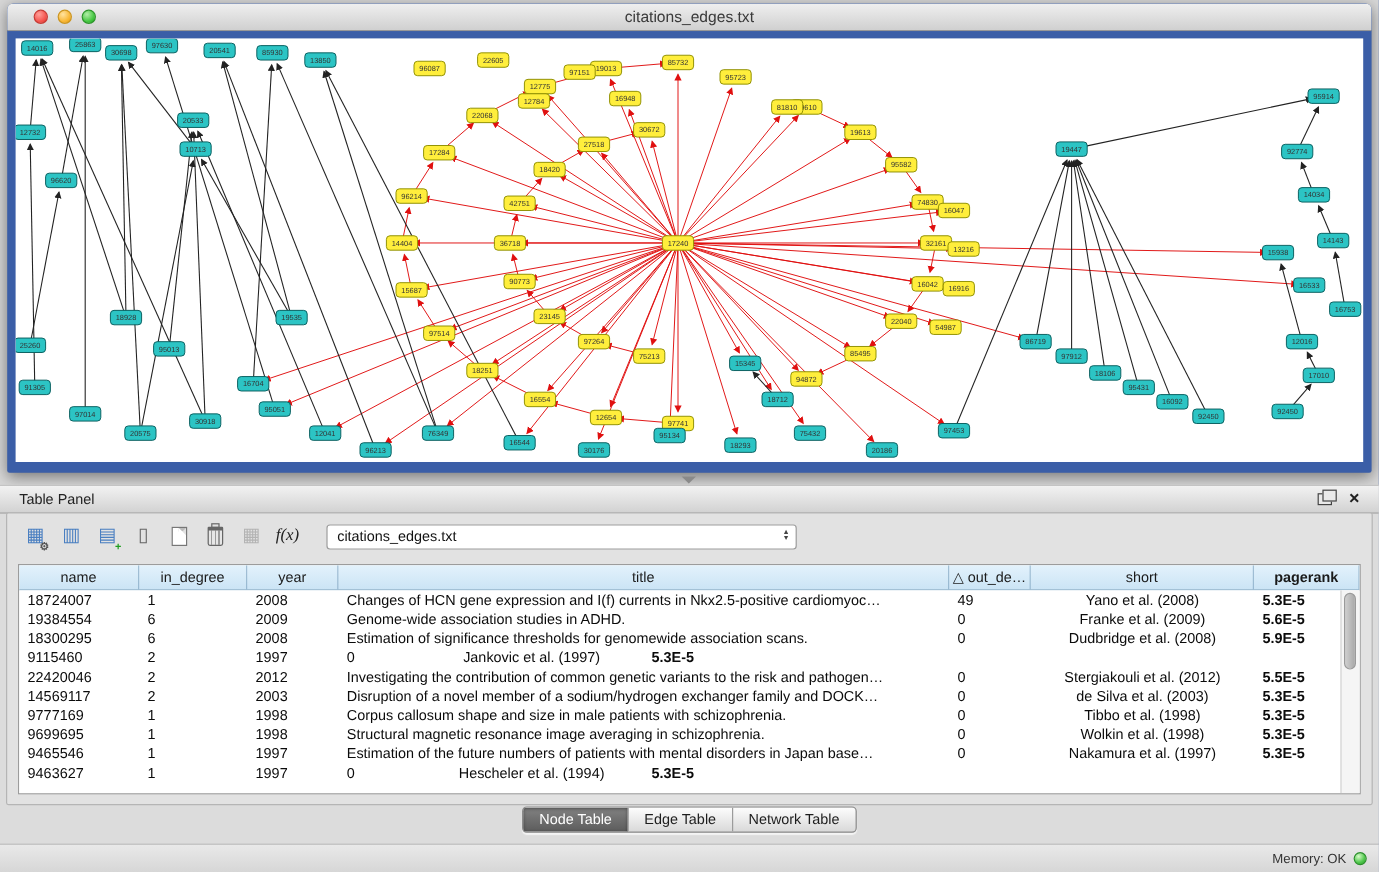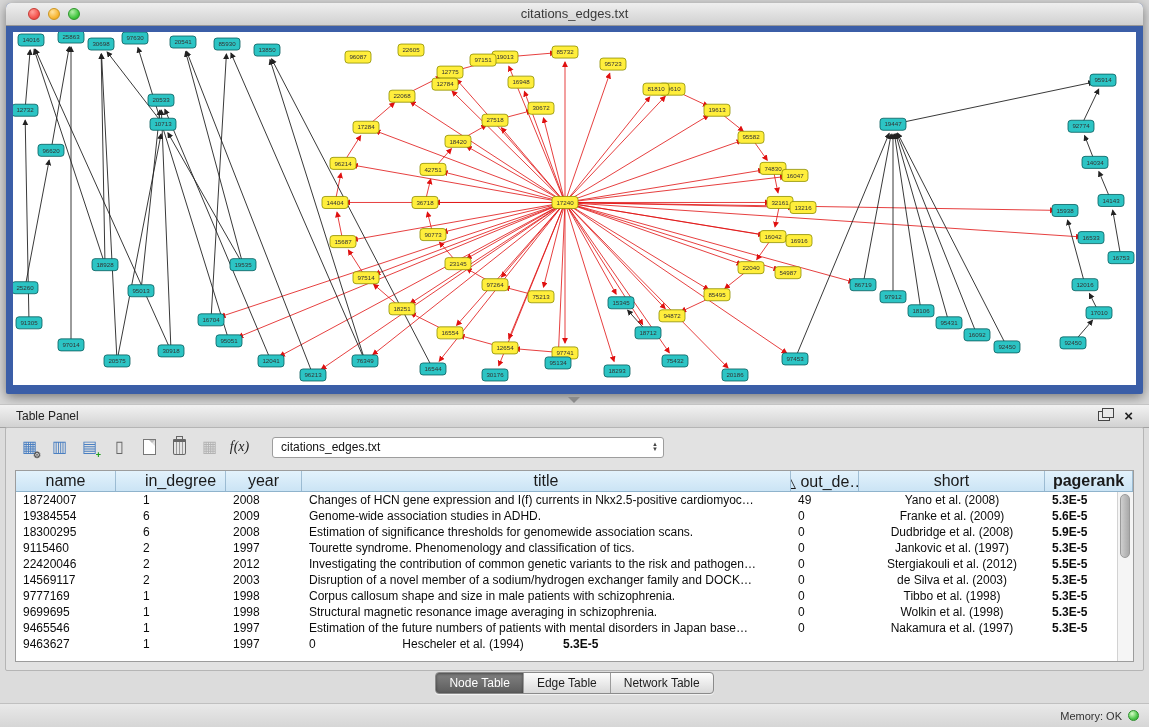--- a/index.html
+++ b/index.html
@@ -71,30 +71,30 @@
   .combo-value{flex:1;white-space:nowrap;overflow:hidden;}
   .combo-arrows{display:flex;flex-direction:column;align-items:center;justify-content:center;padding:0 5px;color:#444;}
   .combo-arrows span{font-size:6px;line-height:5px;}
   
   .table-area{
     position:absolute;top:42px;left:9px;right:9px;bottom:8px;
     background:#fff;border:1px solid #9c9c9c;overflow:hidden;
   }
   .thead{display:flex;height:20px;background:linear-gradient(#e3f2fc,#cbe4f5);border-bottom:1px solid #8fb3cc;}
   .th{
-    display:flex;align-items:center;justify-content:center;font-size:16px;color:#1a1a1a;
+    display:flex;align-items:center;justify-content:center;font-size:12px;color:#1a1a1a;
     border-right:1px solid rgba(110,150,180,.55);box-sizing:border-box;white-space:nowrap;overflow:hidden;
   }
   .tbody{position:absolute;top:21px;left:0;right:0;bottom:0;background:#fff;}
   .trow{display:flex;height:16px;align-items:center;}
   .td{
     font-size:12px;color:#0b0b0b;padding-left:7px;box-sizing:border-box;
     white-space:nowrap;overflow:hidden;
   }
-  .c0{width:100px;}.c1{width:90px;margin-left:20px;}.c2{width:76px;}.c3{flex:1;min-width:0;}
+  .c0{width:100px;}.c1{width:90px;}.c2{width:76px;}.c3{flex:1;min-width:0;}
   .c4{width:68px;}.c5{width:186px;}.c6{width:88px;font-weight:bold;}
   .td.c5{text-align:center;padding-left:0;}
   .vscroll{position:absolute;top:21px;right:0;bottom:0;width:15px;background:#f5f5f5;border-left:1px solid #d2d2d2;}
   .vthumb{position:absolute;top:2px;left:2px;width:10px;height:64px;border-radius:6px;
     background:linear-gradient(90deg,#cfcfcf,#a9a9a9);border:1px solid #9a9a9a;box-sizing:border-box;}
   
   .tab-bar{position:absolute;bottom:9px;left:0;right:0;display:flex;justify-content:center;}
   .seg{display:inline-flex;border:1px solid #8b8b8b;border-radius:4px;overflow:hidden;background:linear-gradient(#fdfdfd,#d9d9d9);box-shadow:0 1px 1px rgba(255,255,255,.7);}
   .seg .tab{font-size:12px;padding:3px 13px;border:none;background:transparent;color:#1d1d1d;border-left:1px solid #9b9b9b;font-family:"Liberation Sans",sans-serif;}
   .seg .tab:first-child{border-left:none;}
@@ -717,21 +717,20 @@
               <span class="td c2">2008</span>
               <span class="td c3">Estimation of significance thresholds for genomewide association scans.</span>
               <span class="td c4">0</span>
               <span class="td c5">Dudbridge et al. (2008)</span>
               <span class="td c6">5.9E-5</span>
             </div>
             <div class="trow">
               <span class="td c0">9115460</span>
               <span class="td c1">2</span>
               <span class="td c2">1997</span>
-              <span class="td c3">Tourette syndrome. Phenomenology and classification of tics.</span>
               <span class="td c4">0</span>
               <span class="td c5">Jankovic et al. (1997)</span>
               <span class="td c6">5.3E-5</span>
             </div>
             <div class="trow">
               <span class="td c0">22420046</span>
               <span class="td c1">2</span>
               <span class="td c2">2012</span>
               <span class="td c3">Investigating the contribution of common genetic variants to the risk and pathogen…</span>
               <span class="td c4">0</span>

